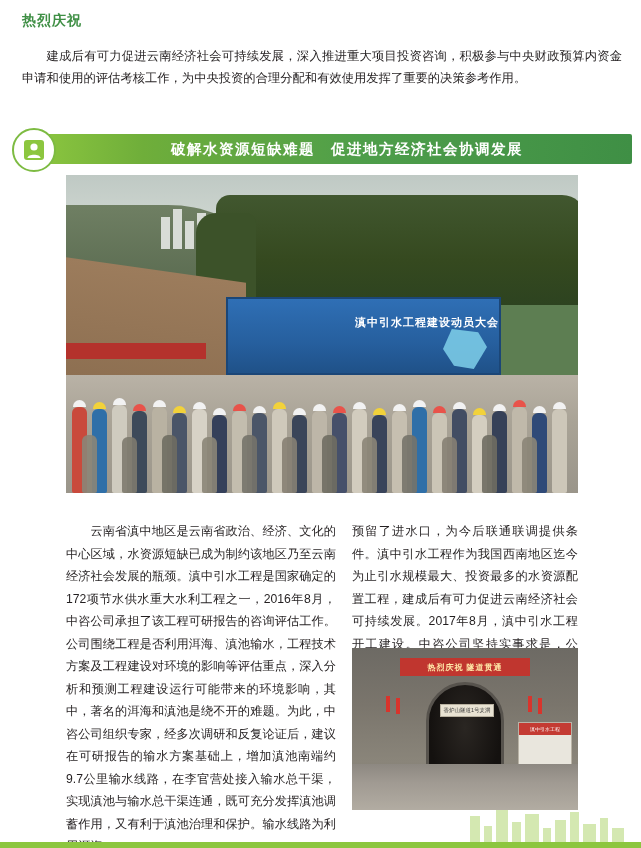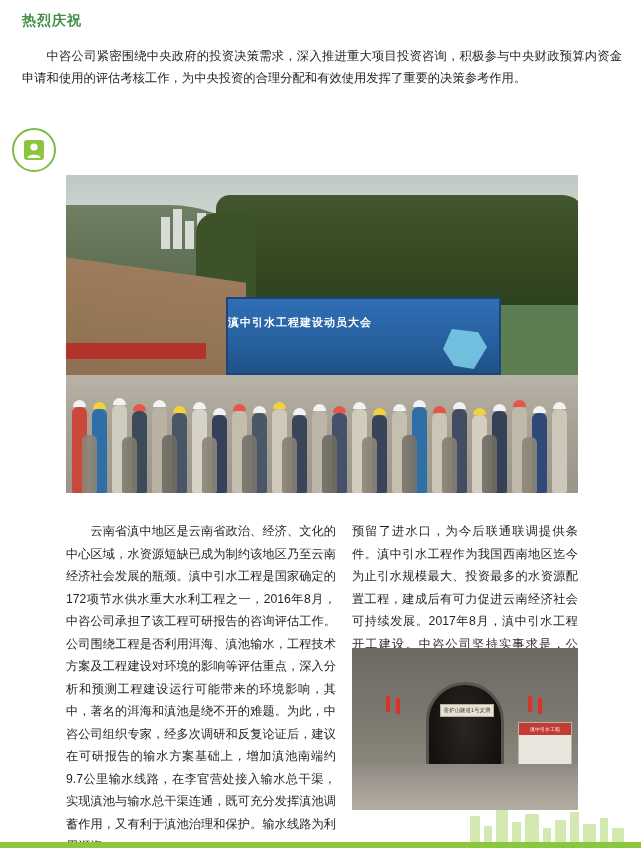--- a/index.html
+++ b/index.html
@@ -128,21 +128,21 @@
     background: linear-gradient(to bottom, #b9b2a6 0%, #a9a396 40%, #9a958a 100%);
   }
   .mp-stage {
     position: absolute; left: 160px; top: 122px; width: 275px; height: 78px;
     background: linear-gradient(to bottom, #2f6fb5 0%, #265f9e 60%, #1f5188 100%);
     border: 2px solid #1b4677;
     box-sizing: border-box;
   }
   .mp-stage-text {
     position: absolute; left: 0; top: 16px; width: 100%;
-    text-align: left; color: #ffffff; font-size: 11px; font-weight: bold;
+    text-align: right; color: #ffffff; font-size: 11px; font-weight: bold;
     letter-spacing: 1px;
   }
   .mp-stage-map {
     position: absolute; right: 12px; top: 30px; width: 44px; height: 40px;
     background: #7fd0ea; opacity: .85;
     clip-path: polygon(20% 0,80% 8%,100% 45%,70% 100%,25% 92%,0 50%);
   }
   .mp-crowd {
     position: absolute; left: 0; top: 185px; width: 100%; height: 133px;
   }
@@ -252,29 +252,32 @@
     font-size: 11px;
     color: #ffffff;
     font-weight: bold;
   }
 </style>
 </head>
 <body>
 
 <div class="page-heading">热烈庆祝</div>
 
-<div class="intro">中咨公司紧密围绕中央政府的投资决策需求，深入推进重大项目投资咨询，积极参与中央财政预算内资金申请和使用的评估考核工作，为中央投资的合理分配和有效使用发挥了重要的决策参考作用。</div>
+<div class="intro">建成后有可力促进云南经济社会可持续发展，深入推进重大项目投资咨询，积极参与中央财政预算内资金申请和使用的评估考核工作，为中央投资的合理分配和有效使用发挥了重要的决策参考作用。</div>
 
 <div class="banner-row">
   <div class="banner-badge">
     <svg width="26" height="26" viewBox="0 0 26 26" aria-hidden="true">
       <rect x="3" y="3" width="20" height="20" rx="3" fill="#8cc63f"></rect>
       <circle cx="13" cy="10" r="3.6" fill="#ffffff"></circle>
       <path d="M6.5 21 C6.5 16.5 19.5 16.5 19.5 21 Z" fill="#ffffff"></path>
     </svg>
+  </div>
+  <div class="banner-bar">
+    <span class="banner-title">破解水资源短缺难题　促进地方经济社会协调发展</span>
   </div>
 </div>
 
 <div class="main-photo">
   <div class="mp-sky"></div>
   <div class="mp-hill-left"></div>
   <div class="mp-buildings">
     <i style="left:0;height:32px"></i>
       <i style="left:12px;height:40px"></i>
     <i style="left:24px;height:28px"></i>
@@ -360,20 +363,21 @@
     <span class="mp-person" style="left:456px;height:56px;background:#8b8577;opacity:.9"></span>
   </div>
 </div>
 
 <div class="col-left">云南省滇中地区是云南省政治、经济、文化的中心区域，水资源短缺已成为制约该地区乃至云南经济社会发展的瓶颈。滇中引水工程是国家确定的172项节水供水重大水利工程之一，2016年8月，中咨公司承担了该工程可研报告的咨询评估工作。公司围绕工程是否利用洱海、滇池输水，工程技术方案及工程建设对环境的影响等评估重点，深入分析和预测工程建设运行可能带来的环境影响，其中，著名的洱海和滇池是绕不开的难题。为此，中咨公司组织专家，经多次调研和反复论证后，建议在可研报告的输水方案基础上，增加滇池南端约9.7公里输水线路，在李官营处接入输水总干渠，实现滇池与输水总干渠连通，既可充分发挥滇池调蓄作用，又有利于滇池治理和保护。输水线路为利用洱海</div>
 <div class="col-right">预留了进水口，为今后联通联调提供条件。滇中引水工程作为我国西南地区迄今为止引水规模最大、投资最多的水资源配置工程，建成后有可力促进云南经济社会可持续发展。2017年8月，滇中引水工程开工建设。中咨公司坚持实事求是，公正、科学开展项目评估论证工作，有力保障了项目的顺利实施。</div>
 
 <div class="tunnel-photo">
   <div class="tp-wall"></div>
   <div class="tp-arch"></div>
+  <div class="tp-red-banner">热烈庆祝 隧道贯通</div>
   <div class="tp-sign">香炉山隧道1号支洞</div>
   <div class="tp-board">
     <div class="tp-board-top">滇中引水工程</div>
   </div>
   <div class="tp-road"></div>
   <span class="tp-flag" style="left:34px;top:48px"></span>
   <span class="tp-flag" style="left:44px;top:50px"></span>
   <span class="tp-flag" style="left:176px;top:48px"></span>
   <span class="tp-flag" style="left:186px;top:50px"></span>
 </div>

